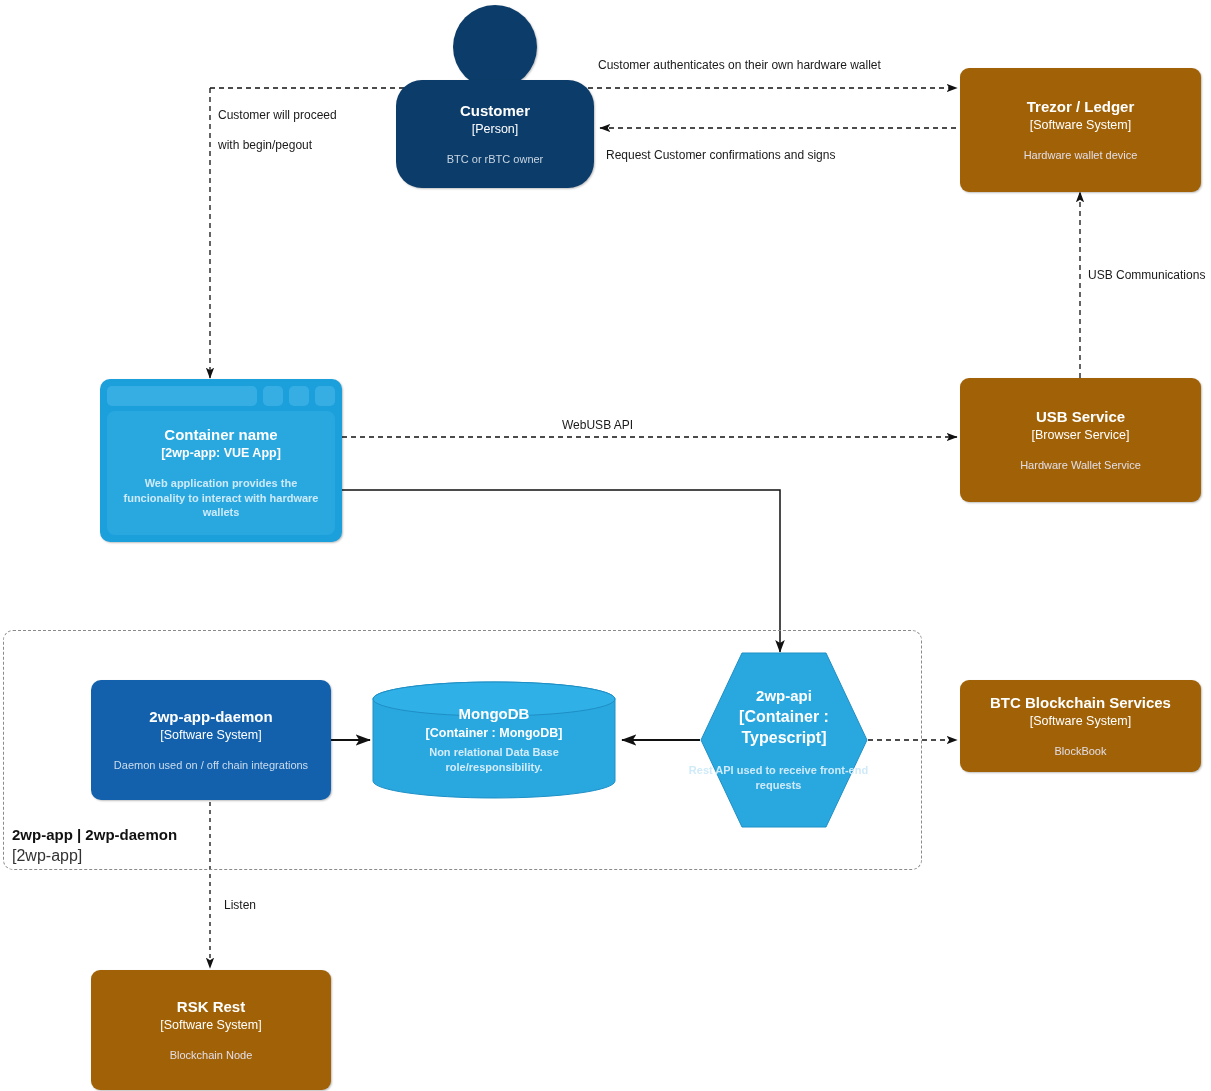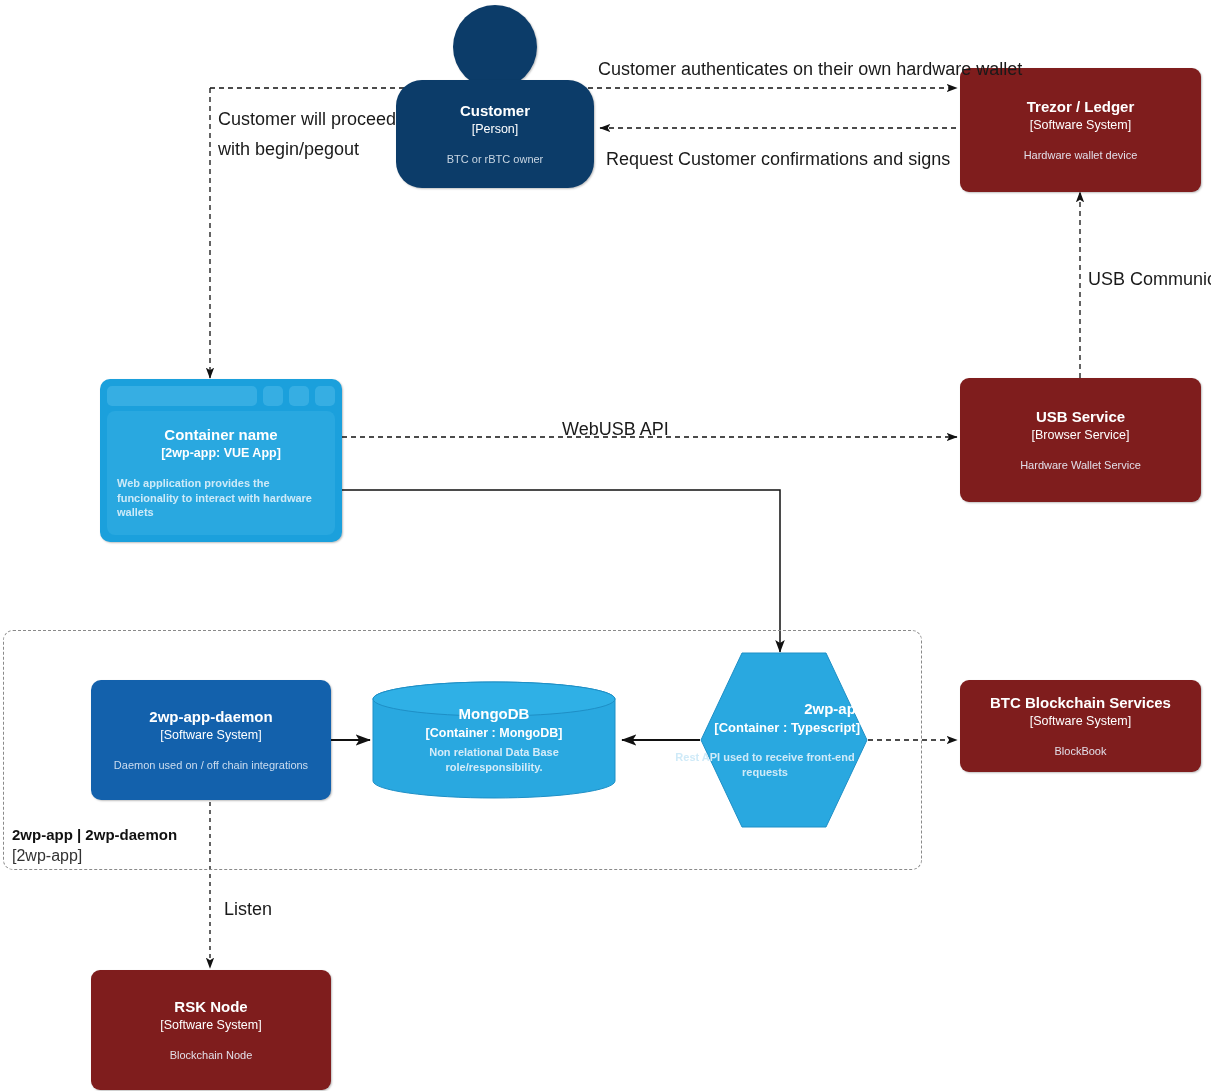--- a/index.html
+++ b/index.html
@@ -7,70 +7,70 @@
        font-family:"Liberation Sans","DejaVu Sans",sans-serif;}
   #canvas{position:absolute;left:0;top:0;width:1211px;height:1091px;}
   svg.edges{position:absolute;left:0;top:0;width:1211px;height:1091px;pointer-events:none;}
 
   .node{position:absolute;box-sizing:border-box;display:flex;flex-direction:column;
         align-items:center;justify-content:center;text-align:center;color:#ffffff;}
   .n-title{font-size:15px;font-weight:bold;line-height:1.25;}
   .n-tech{font-size:12.5px;font-weight:normal;line-height:1.3;margin-top:1px;}
   .n-desc{font-size:11px;line-height:1.35;margin-top:14px;opacity:.82;}
 
-  .sys{background:#7f1d1d;border-radius:9px;box-shadow:1px 1px 2px rgba(0,0,0,.25);}
+  .sys{background:#a16207;border-radius:9px;box-shadow:1px 1px 2px rgba(0,0,0,.25);}
   .sys .n-desc{color:#E2DEE8;opacity:1;}
 
   .person-body{background:#0C3C69;border-radius:26px;box-shadow:1px 1px 2px rgba(0,0,0,.25);}
   .person-head{position:absolute;background:#0C3C69;border-radius:50%;
                box-shadow:1px 1px 2px rgba(0,0,0,.25);}
   .person-body .n-desc{color:#C9D6E3;opacity:1;}
 
   .dkblue{background:#1361AC;border-radius:10px;box-shadow:1px 1px 2px rgba(0,0,0,.25);}
   .dkblue .n-desc{color:#CBDCEF;opacity:1;}
 
   
   .browser{position:absolute;background:#1BA0DC;border-radius:10px;
            box-shadow:1px 1px 2px rgba(0,0,0,.25);padding:7px;box-sizing:border-box;}
   .browser-bar{display:flex;gap:6px;height:20px;align-items:stretch;}
   .browser-url{flex:1;background:#36AEE3;border-radius:5px;}
   .browser-btn{width:20px;background:#36AEE3;border-radius:5px;}
   .browser-body{position:absolute;left:7px;right:7px;top:32px;bottom:7px;background:#29A8E0;
                 border-radius:8px;display:flex;flex-direction:column;align-items:center;
-                justify-content:center;color:#fff;box-sizing:border-box;padding:0 10px;}
+                justify-content:center;text-align:center;color:#fff;box-sizing:border-box;padding:0 10px;}
   .browser-body .n-title{font-size:15px;font-weight:bold;}
   .browser-body .n-tech{font-size:12.5px;font-weight:bold;}
   .browser-body .n-desc{font-size:11px;font-weight:bold;color:#CDEAF8;opacity:1;margin-top:14px;}
 
   
   .cyl{position:absolute;}
   .cyl .cyl-svg{position:absolute;left:0;top:0;}
   .cyl-label{position:absolute;left:0;right:0;top:0;bottom:0;display:flex;
              flex-direction:column;align-items:center;justify-content:center;
              text-align:center;color:#fff;padding:0 8px;box-sizing:border-box;}
   .cyl-label .n-title{font-size:15px;font-weight:bold;}
   .cyl-label .n-tech{font-size:12.5px;font-weight:bold;}
   .cyl-label .n-desc{font-size:11px;font-weight:bold;color:#D4ECF9;opacity:1;margin-top:4px;}
 
   
   .hex{position:absolute;}
   .hex-label{position:absolute;left:0;right:0;top:0;bottom:0;display:flex;
-             flex-direction:column;align-items:flex-end;justify-content:center;
+             flex-direction:column;align-items:center;justify-content:center;
              text-align:center;color:#fff;padding:11px 8px;box-sizing:border-box;}
   .hex-label .n-title{font-size:15px;font-weight:bold;}
-  .hex-label .n-tech{font-size:13px;font-weight:bold;}
+  .hex-label .n-tech{font-size:16px;font-weight:bold;}
   .hex-label .n-desc{font-size:11px;font-weight:bold;color:#CFEAF8;opacity:1;margin-top:14px;}
 
   
   .boundary{position:absolute;border:1.6px dashed #8A8A8A;border-radius:10px;background:transparent;}
   .boundary-label{position:absolute;color:#111;}
   .boundary-label .b-name{font-size:15px;font-weight:bold;line-height:1.2;}
   .boundary-label .b-tech{font-size:16px;color:#333;line-height:1.3;margin-top:2px;}
 
-  .edge-label{position:absolute;font-size:18px;color:#1a1a1a;white-space:nowrap;line-height:1.5;}
+  .edge-label{position:absolute;font-size:12px;color:#1a1a1a;white-space:nowrap;line-height:1.5;}
 </style>
 </head>
 <body>
 
 <div id="canvas">
 
   <svg class="edges" viewBox="0 0 1211 1091" xmlns="http://www.w3.org/2000/svg">
     <defs>
       <marker id="arrow" markerWidth="9" markerHeight="9" refX="8" refY="3.2" orient="auto" markerUnits="strokeWidth">
         <path d="M0,0 L8.5,3.2 L0,6.4 L2,3.2 z" fill="#111111"></path>
@@ -168,21 +168,21 @@
     </div>
   </div>
 
   <div class="node sys" style="left:960px;top:680px;width:241px;height:92px;">
     <div class="n-title">BTC Blockchain Services</div>
     <div class="n-tech">[Software System]</div>
     <div class="n-desc">BlockBook</div>
   </div>
 
   <div class="node sys" style="left:91px;top:970px;width:240px;height:120px;">
-    <div class="n-title">RSK Node</div>
+    <div class="n-title">RSK Rest</div>
     <div class="n-tech">[Software System]</div>
     <div class="n-desc">Blockchain Node</div>
   </div>
 
   <div class="edge-label" style="left:598px;top:56px;">Customer authenticates on their own hardware wallet</div>
 
   <div class="edge-label" style="left:606px;top:146px;">Request Customer confirmations and signs</div>
 
   <div class="edge-label" style="left:218px;top:106px;">Customer will proceed</div>
 

